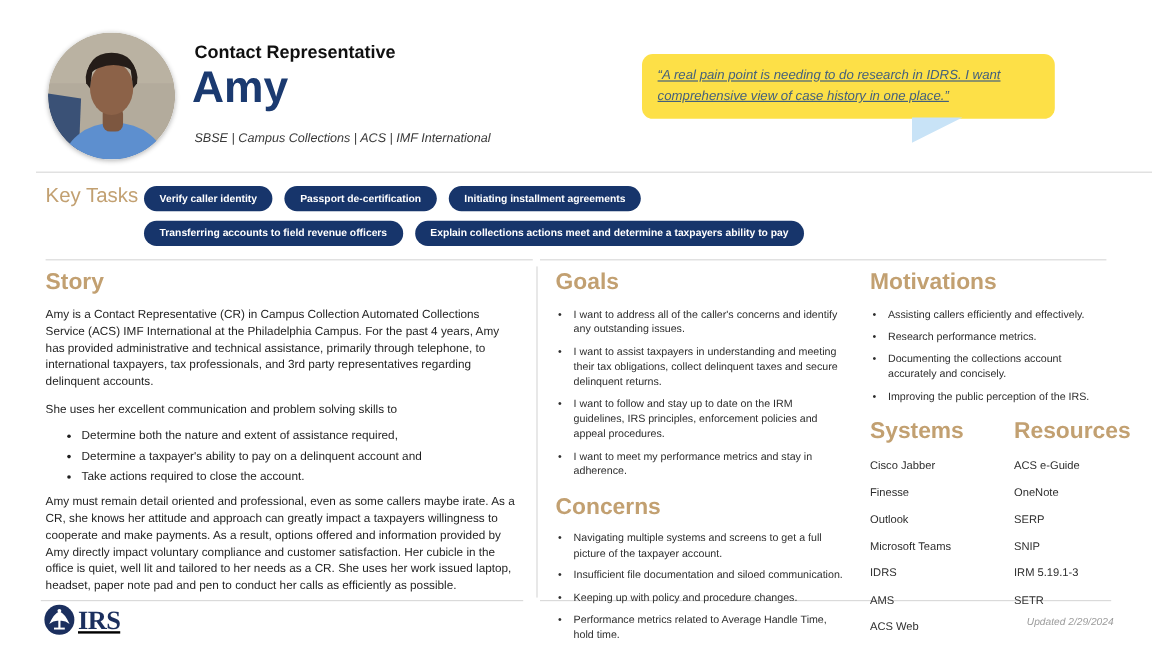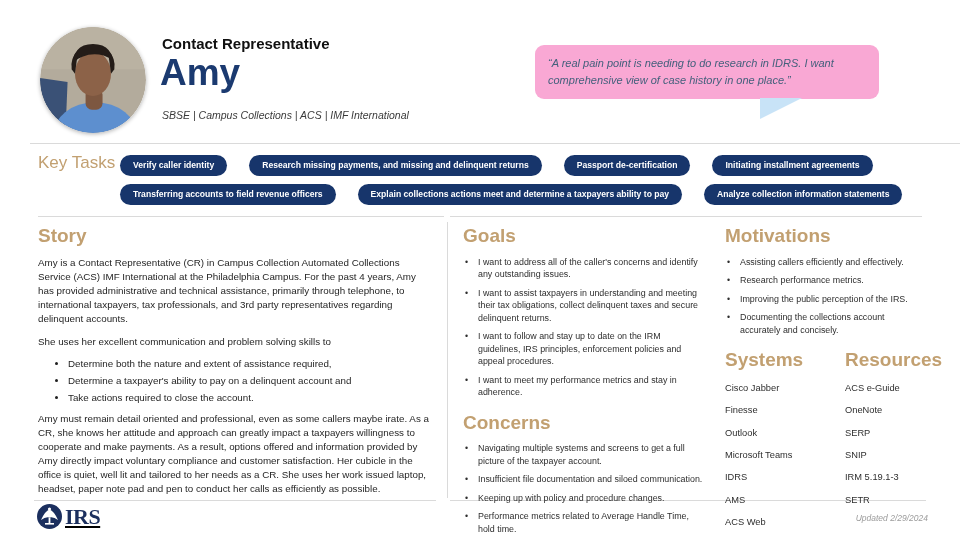--- a/index.html
+++ b/index.html
@@ -6,37 +6,37 @@
   .page{position:relative;width:960px;height:540px;background:#fff;overflow:hidden;
         font-family:"Liberation Sans",sans-serif;}
 
   
   .avatar{position:absolute;left:40px;top:27px;width:106px;height:106px;border-radius:50%;
           overflow:hidden;box-shadow:0 1px 4px rgba(0,0,0,.3);}
   .role{position:absolute;left:162px;top:35px;font-size:15px;font-weight:700;color:#101010;}
   .name{position:absolute;left:160px;top:52px;font-size:37px;font-weight:700;color:#1b3a70;}
   .subtitle{position:absolute;left:162px;top:109px;font-size:10.5px;font-style:italic;color:#3a3a3a;}
 
-  .quote{position:absolute;left:535px;top:45px;width:318px;background:#f9a8d4;border-radius:9px;
-         padding:10px 13px;font-style:italic;font-size:11px;color:#44607c;line-height:1.55;}
+  .quote{position:absolute;left:535px;top:45px;width:318px;background:#fde047;border-radius:9px;
+         padding:10px 13px;font-style:italic;font-size:11px;color:#44607c;line-height:1.55;text-decoration:underline;}
   .quote:after{content:"";position:absolute;bottom:-20px;left:225px;width:0;height:0;
          border-top:21px solid #c8e3f7;border-right:42px solid transparent;}
 
   
   .hr{position:absolute;height:1px;background:#dadada;}
   #hr-top{left:30px;right:0;top:143px;}
   #hr-mid-l{left:38px;width:406px;top:216px;}
   #hr-mid-r{left:450px;width:472px;top:216px;}
   #vr{position:absolute;left:447px;top:222px;width:1px;height:276px;background:#dadada;}
   #hr-bot-l{left:34px;width:402px;top:500px;}
   #hr-bot-r{left:450px;width:476px;top:500px;}
 
   
   .keytasks-label{position:absolute;left:38px;top:153px;font-size:17px;color:#c2a071;}
-  .pill-row{position:absolute;display:flex;gap:22px;}
+  .pill-row{position:absolute;display:flex;gap:10px;}
   #pill-row-1{left:120px;top:155px;}
   #pill-row-2{left:120px;top:184px;}
   .pill{background:#17356b;color:#fff;font-size:8.6px;font-weight:700;padding:6px 13px;
         border-radius:12px;white-space:nowrap;line-height:1;}
 
   
   .col{position:absolute;top:226px;}
   #col-story{left:38px;width:394px;}
   #col-mid{left:463px;width:242px;}
   #col-right{left:725px;width:202px;}
@@ -100,28 +100,26 @@
   <div class="hr" id="hr-top"></div>
   <div class="hr" id="hr-mid-l"></div>
   <div class="hr" id="hr-mid-r"></div>
   <div id="vr"></div>
   <div class="hr" id="hr-bot-l"></div>
   <div class="hr" id="hr-bot-r"></div>
 
   <div class="keytasks-label">Key Tasks</div>
   <div class="pill-row" id="pill-row-1">
       <span class="pill">Verify caller identity</span>
-      <span class="pill">Research missing payments, and missing and delinquent returns</span>
       <span class="pill">Passport de-certification</span>
       <span class="pill">Initiating installment agreements</span>
     </div>
   <div class="pill-row" id="pill-row-2">
       <span class="pill">Transferring accounts to field revenue officers</span>
       <span class="pill">Explain collections actions meet and determine a taxpayers ability to pay</span>
-      <span class="pill">Analyze collection information statements</span>
     </div>
 
   <div class="col story" id="col-story">
     <h2 class="sec">Story</h2>
     <p>Amy is a Contact Representative (CR) in Campus Collection Automated Collections Service (ACS) IMF International at the Philadelphia Campus. For the past 4 years, Amy has provided administrative and technical assistance, primarily through telephone, to international taxpayers, tax professionals, and 3rd party representatives regarding delinquent accounts.</p>
     <p>She uses her excellent communication and problem solving skills to</p>
     <ul>
         <li>Determine both the nature and extent of assistance required,</li>
         <li>Determine a taxpayer's ability to pay on a delinquent account and</li>
         <li>Take actions required to close the account.</li>
@@ -146,22 +144,22 @@
           <li>Performance metrics related to Average Handle Time, hold time.</li>
         </ul>
     </div>
   </div>
 
   <div class="col" id="col-right">
     <h2 class="sec">Motivations</h2>
     <ul class="blist">
         <li>Assisting callers efficiently and effectively.</li>
         <li>Research performance metrics.</li>
+        <li>Documenting the collections account accurately and concisely.</li>
         <li>Improving the public perception of the IRS.</li>
-        <li>Documenting the collections account accurately and concisely.</li>
       </ul>
     <div class="sysres">
       <div class="subcol">
         <h2 class="sec">Systems</h2>
         <ul class="plain">
             <li>Cisco Jabber</li>
             <li>Finesse</li>
             <li>Outlook</li>
             <li>Microsoft Teams</li>
             <li>IDRS</li>

